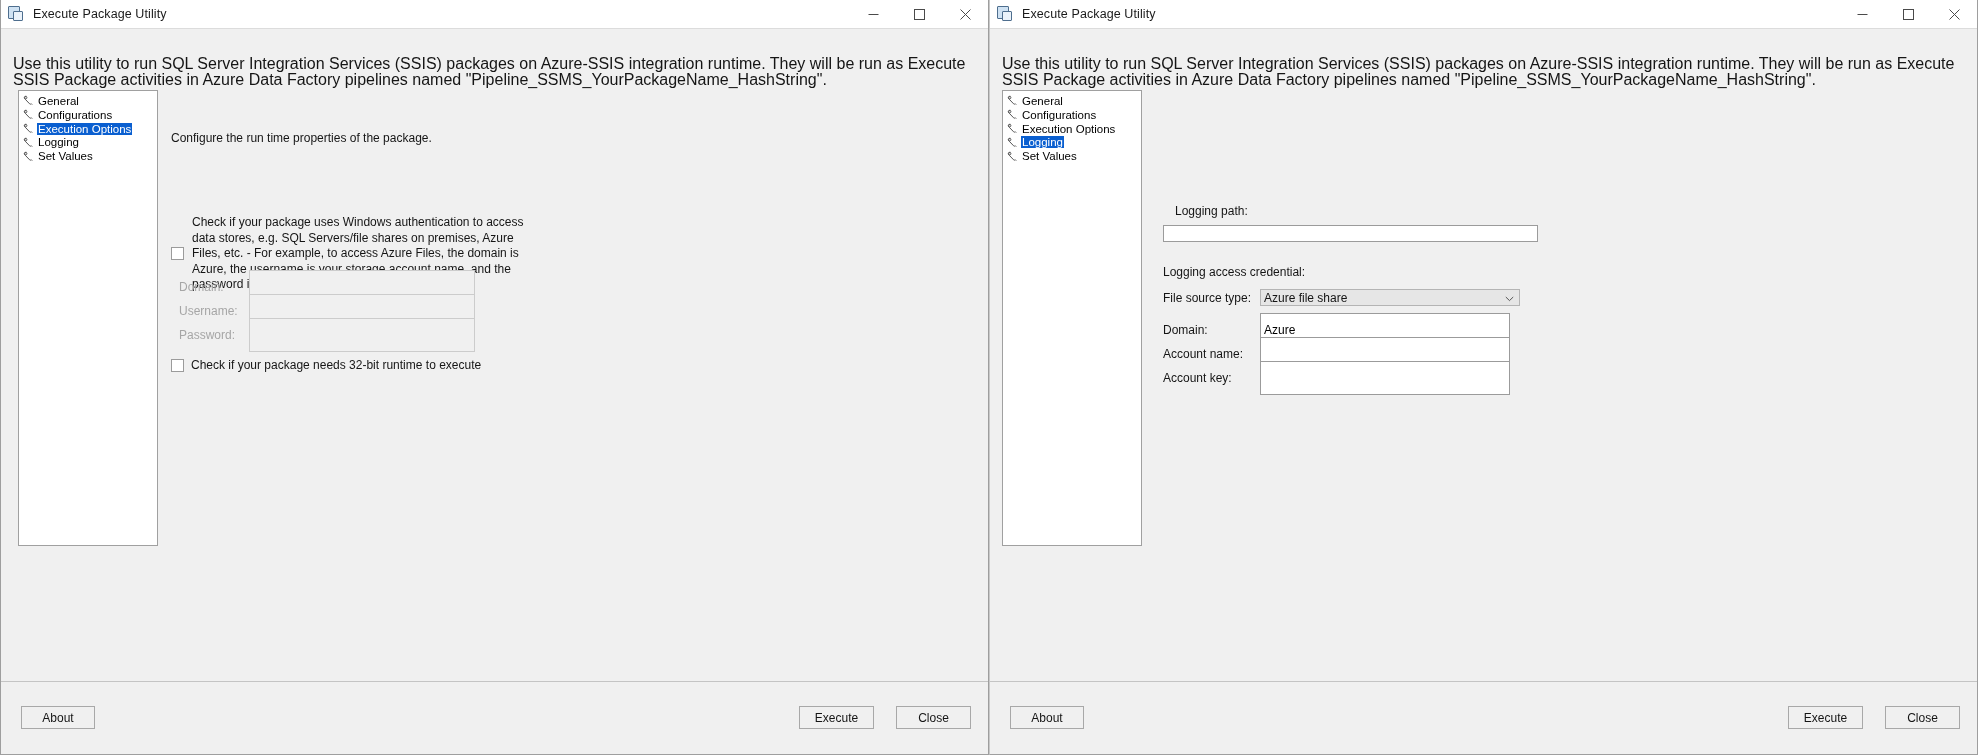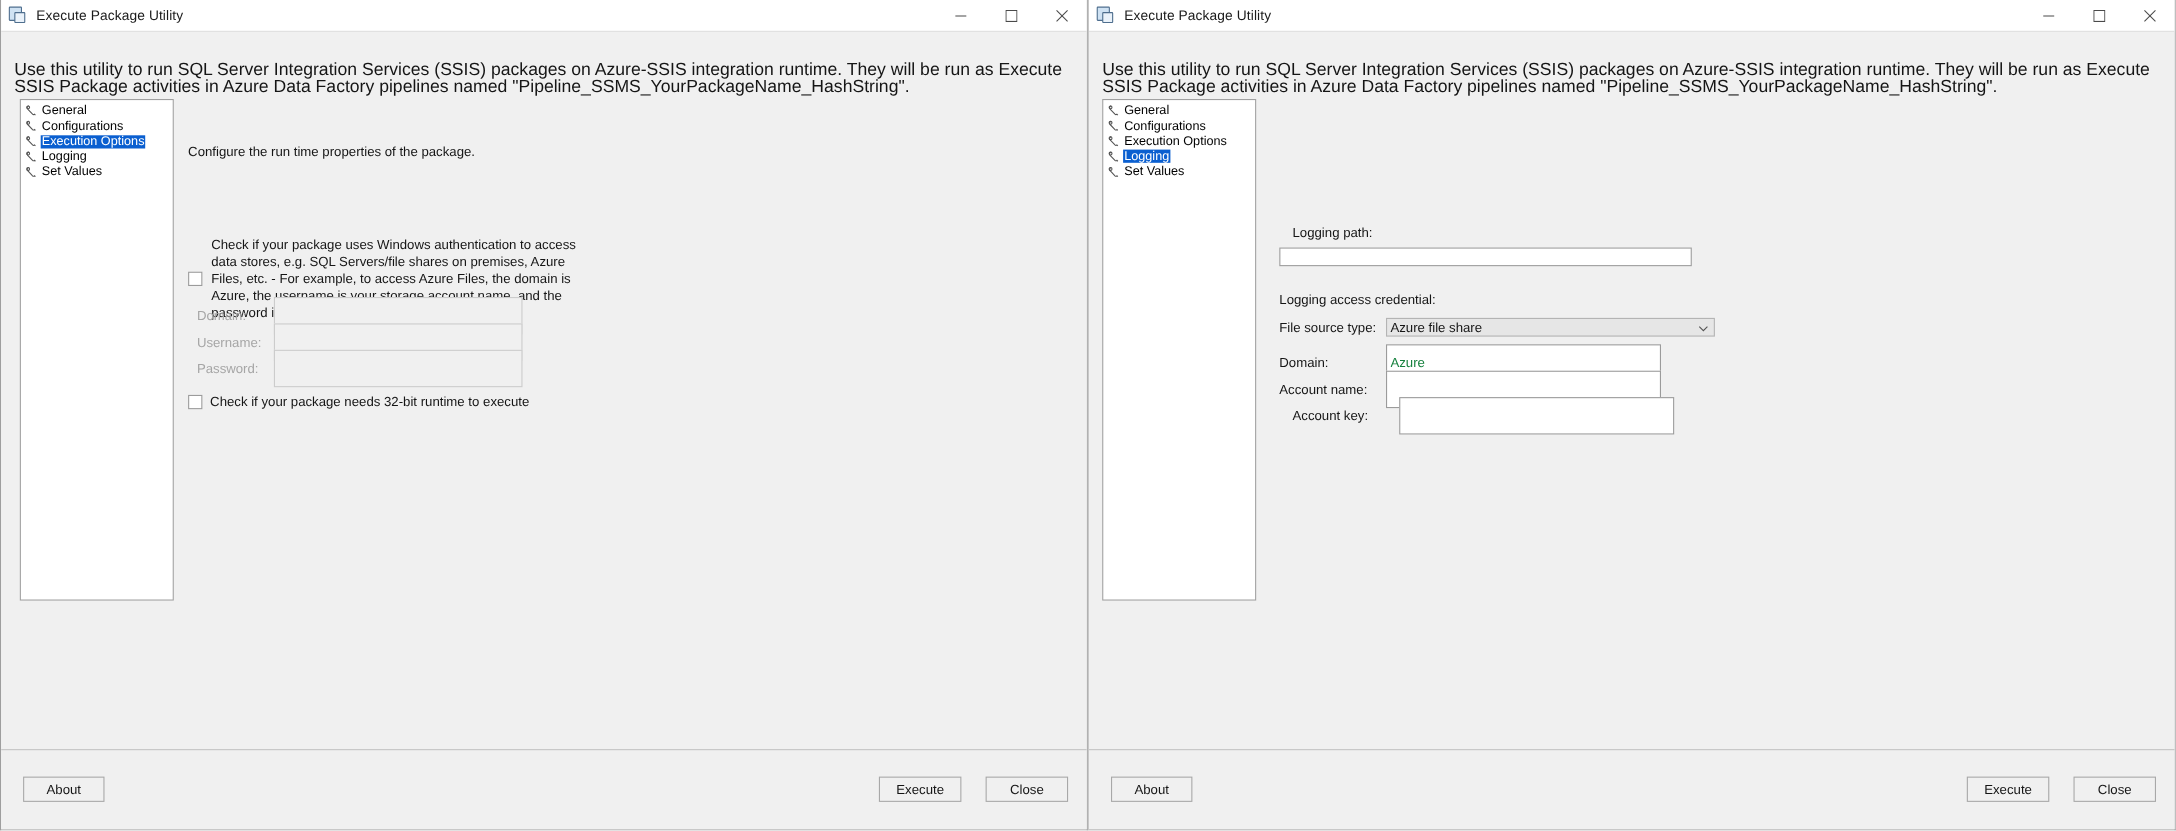--- a/index.html
+++ b/index.html
@@ -176,21 +176,21 @@
   .field-label {
     width: 70px;
     color: #151515;
   }
   .field-label.disabled { color: #a6a6a6; }
   .field-input {
     height: 17px;
     border: 1px solid #cccccc;
     background: #f0f0f0;
     font-size: 12px;
-    color: #15803d;
+    color: #000000;
     padding: 16px 3px;
     line-height: 15px;
   }
   .field-input.enabled {
     border: 1px solid #9b9b9b;
     background: #ffffff;
   }
 
   .bit32-row {
     position: absolute;
@@ -460,41 +460,41 @@
       <div class="pane" style="left:165px; top:61px; right:12px;">
 
 
         <div class="label-plain" style="left:20px; top:78px;">Logging path:</div>
         <input class="wide-input" style="left: 8px; top: 99px; width: 375px; padding: 0px 3px; font-size: 12px;" value="">
 
         <div class="label-plain" style="left:8px; top:139px;">Logging access credential:</div>
 
         <div class="field-row" style="left:8px; top:163px;">
           <span class="field-label" style="width:97px;">File source type:</span>
-          <div class="combo" style="width:299px;">
+          <div class="combo" style="width:260px;">
             <span>Azure file share</span>
             <span class="arrow">
               <svg width="9" height="6" viewBox="0 0 9 6">
                   <path d="M0.8 1 L4.5 4.6 L8.2 1" fill="none" stroke="#555" stroke-width="1"></path>
                 </svg>
             </span>
           </div>
         </div>
 
         <div class="field-row" style="left:8px; top:187px;">
           <span class="field-label" style="width:97px;">Domain:</span>
           <input class="field-input enabled" style="width: 250px;" value="Azure">
         </div>
 
         <div class="field-row" style="left:8px; top:211px;">
           <span class="field-label" style="width:97px;">Account name:</span>
           <input class="field-input enabled" style="width: 250px;" value="">
         </div>
 
-        <div class="field-row" style="left:20px; top:235px;">
+        <div class="field-row" style="left:8px; top:235px;">
           <span class="field-label" style="width:97px;">Account key:</span>
           <input class="field-input enabled" style="width: 250px;" value="">
         </div>
 
       </div>
     </div>
 
     <div class="footer">
       <div class="btn about">About</div>
       <div class="btn execute">Execute</div>

